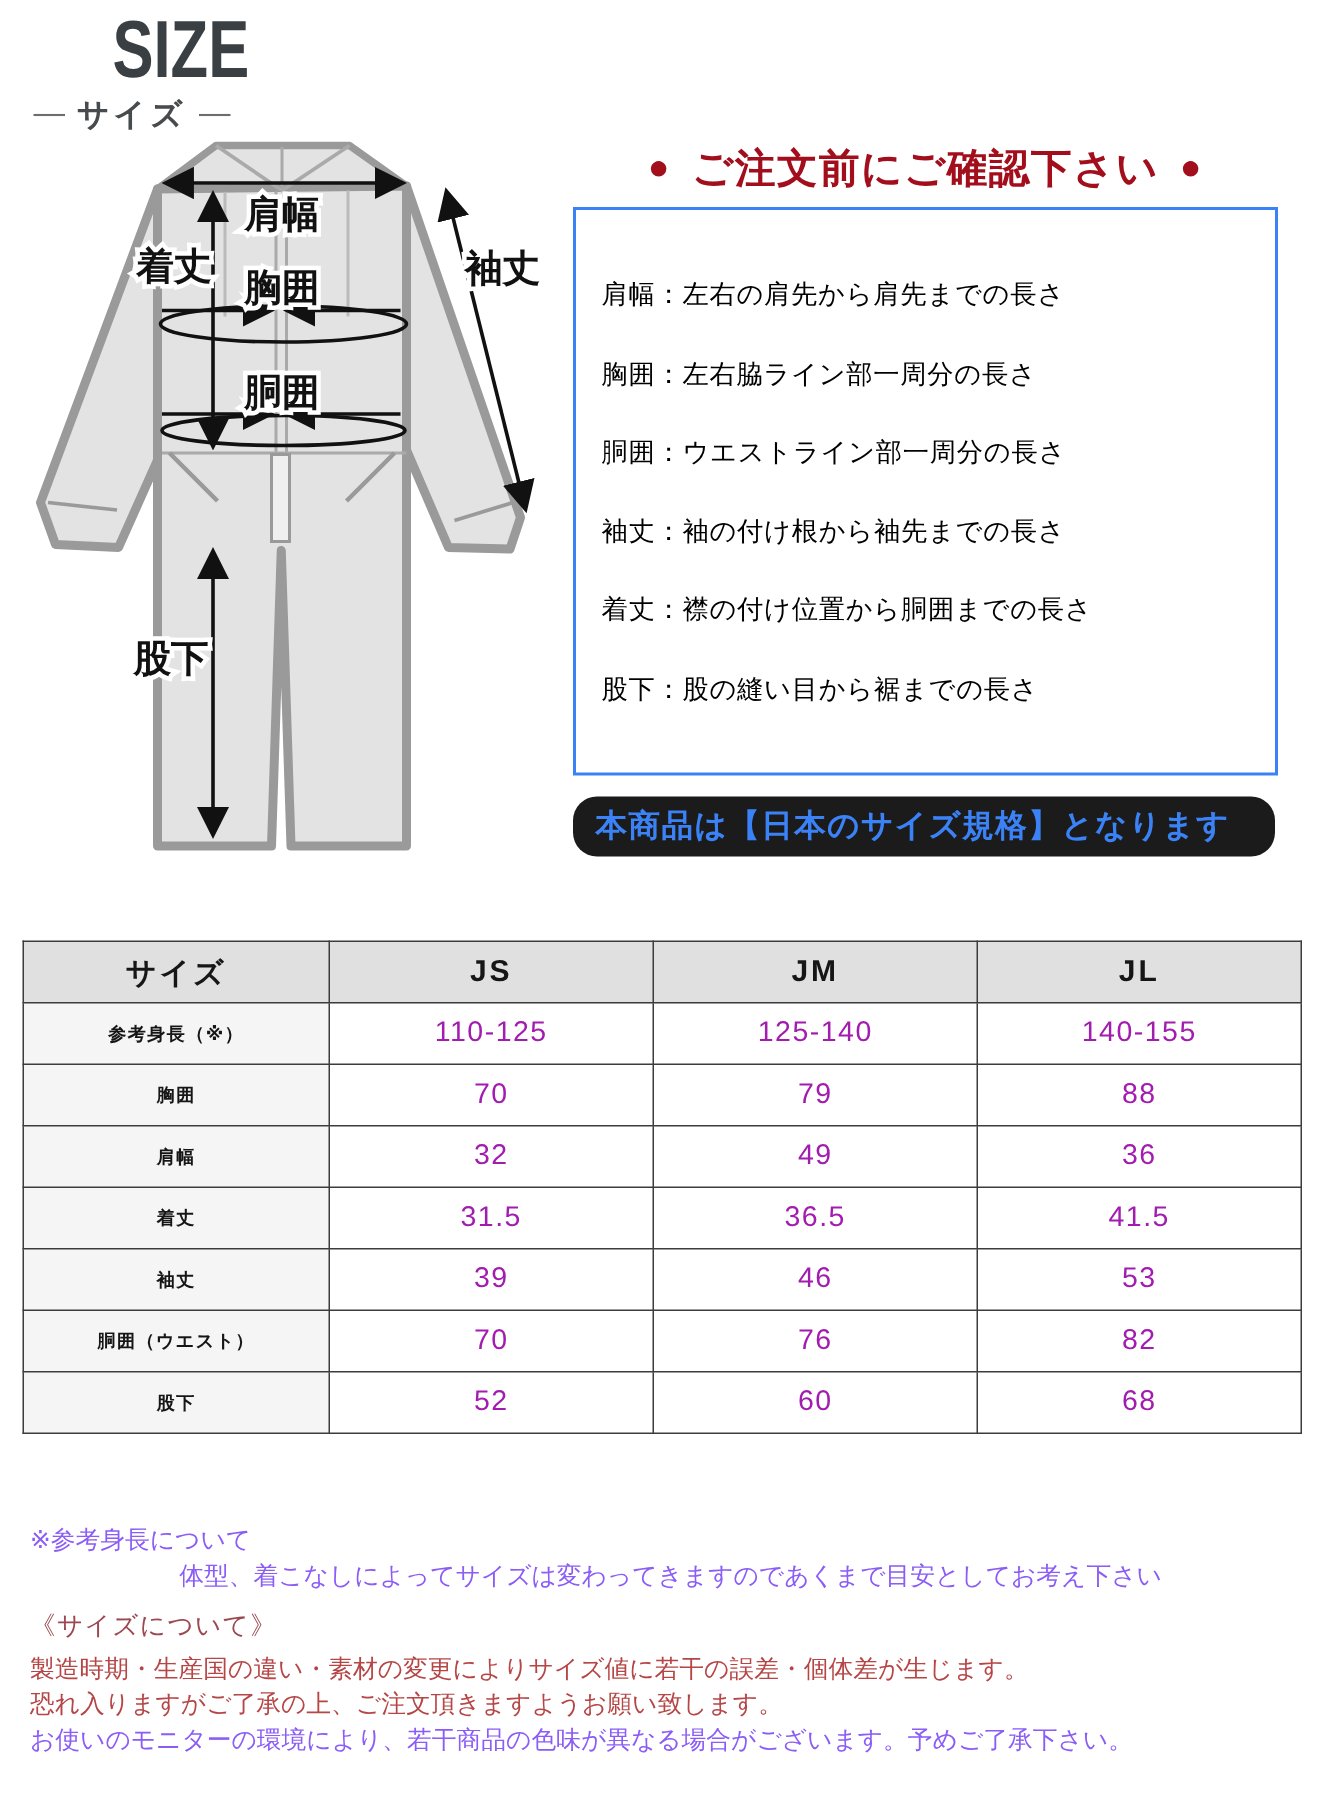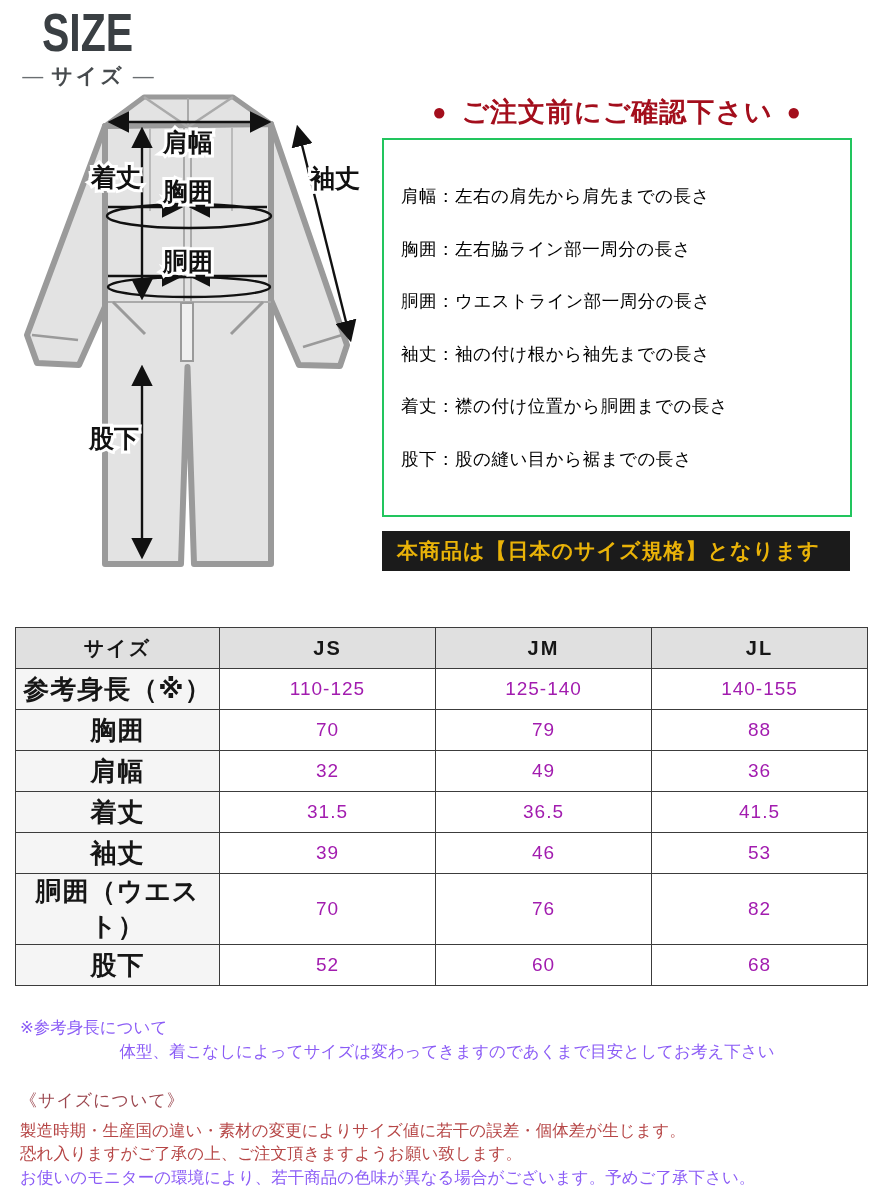--- a/index.html
+++ b/index.html
@@ -1,68 +1,68 @@
 <!DOCTYPE html>
 <html><head>
 <meta charset="utf-8">
 <style>
   html,body{margin:0;padding:0;background:#fff;}
   #page{
     position:relative;width:883px;height:1200px;background:#ffffff;overflow:hidden;
     font-family:"Liberation Sans","DejaVu Sans",sans-serif;color:#1d1d1d;
   }
   
-  #size-head{position:absolute;left:0;top:6px;width:176px;text-align:center;}
+  #size-head{position:absolute;left:0;top:6px;width:176px;text-align:right;}
   #size-title{
     display:inline-block;font-weight:800;font-size:50px;line-height:1;
     color:#3a3f43;letter-spacing:0px;transform:scale(.82,1.08);transform-origin:center top;
   }
   #size-sub{margin-top:6px;font-size:21px;font-weight:700;color:#474b4e;letter-spacing:3px;
     display:flex;align-items:center;justify-content:center;gap:8px;}
   .sub-dash{font-weight:400;color:#6a6e71;letter-spacing:0;}
   
   #diagram{position:absolute;left:15px;top:85px;}
   .meas-label{font-size:25px;font-weight:700;fill:#111;stroke:#ffffff;stroke-width:6px;paint-order:stroke;}
   
   #confirm-title{
     position:absolute;left:382px;top:94px;width:470px;text-align:center;
     color:#a30e1c;font-size:27px;font-weight:800;letter-spacing:1px;
     display:flex;align-items:center;justify-content:center;gap:14px;
   }
   .bullet{font-size:24px;line-height:1;}
   #confirm-box{
     position:absolute;left:382px;top:138px;width:470px;height:379px;
-    border:2px solid #22c55e;box-sizing:border-box;background:#fff;
+    border:2px solid #3b82f6;box-sizing:border-box;background:#fff;
     padding:30px 0 0 17px;
   }
   .confirm-item{height:52.5px;line-height:52.5px;font-size:17.5px;color:#000;
     letter-spacing:.5px;white-space:nowrap;font-weight:500;}
   
   #notice-bar{
     position:absolute;left:382px;top:531px;width:468px;height:40px;background:#1b1b1b;
-    color:#eab308;font-size:21px;font-weight:700;line-height:40px;padding-left:15px;
-    letter-spacing:1px;box-sizing:border-box;white-space:nowrap;
+    color:#3b82f6;font-size:21px;font-weight:700;line-height:40px;padding-left:15px;
+    letter-spacing:1px;box-sizing:border-box;white-space:nowrap;border-radius:16px;
   }
   
   #size-table{
     position:absolute;left:15px;top:627px;width:853px;border-collapse:collapse;
     table-layout:fixed;
   }
   #size-table th,#size-table td{
     border:1.5px solid #3c3c3c;height:41px;text-align:center;vertical-align:middle;
     padding:0;box-sizing:border-box;
   }
   #size-table col.c0{width:204px;}
   #size-table thead th{background:#e0e0e0;font-size:20px;font-weight:700;color:#161616;letter-spacing:2px;}
-  #size-table td.row-label{background:#f5f5f5;font-size:26px;font-weight:700;color:#161616;letter-spacing:1px;}
+  #size-table td.row-label{background:#f5f5f5;font-size:12px;font-weight:700;color:#161616;letter-spacing:1px;}
   #size-table td.val{background:#ffffff;font-size:19px;font-weight:500;color:#a21caf;letter-spacing:1px;}
   
   #notes{position:absolute;left:20px;top:1016px;width:848px;font-size:16.5px;line-height:23.5px;color:#1d1d1d;}
   .note-indent{padding-left:6px;text-align:center;}
-  #note-size-title{margin-top:26px;margin-bottom:6px;color:#9c4850;font-size:17px;font-weight:500;letter-spacing:1px;}
+  #note-size-title{margin-top:9px;margin-bottom:6px;color:#9c4850;font-size:17px;font-weight:500;letter-spacing:1px;}
   .note-line{white-space:nowrap;}
   .note-red{color:#b64646;}
   .note-black{color:#8b5cf6;}
 </style>
 </head>
 <body>
 
 <div id="page">
 
   <div id="size-head">

